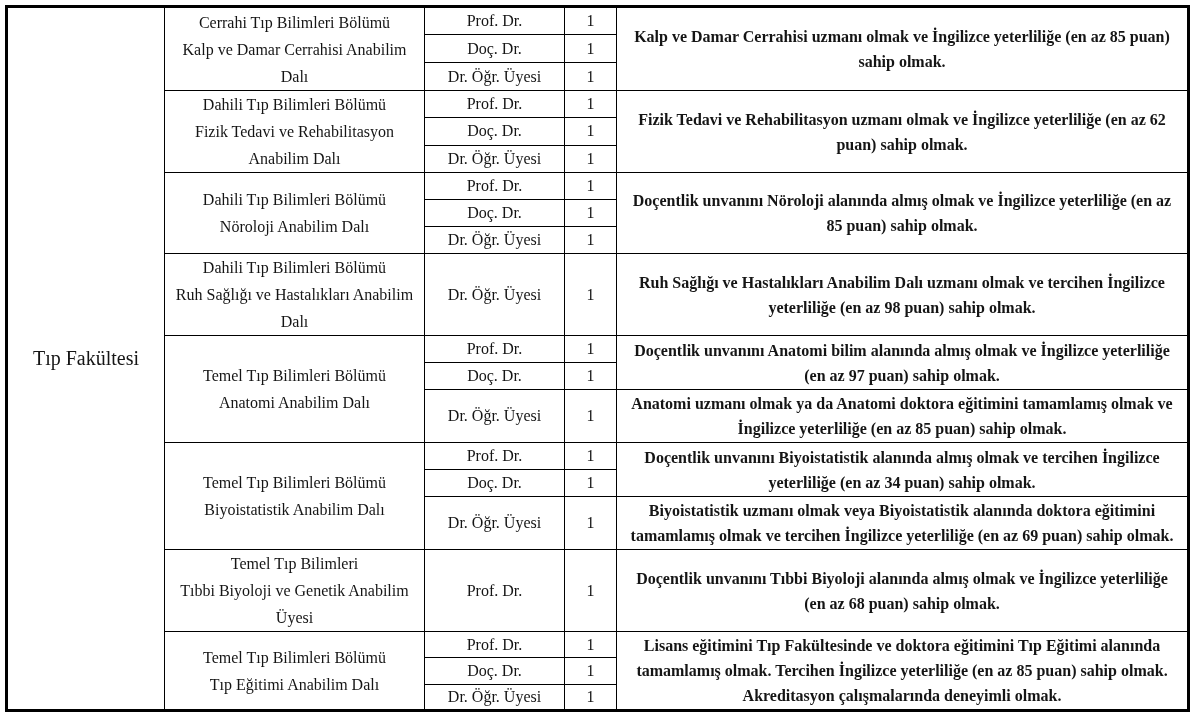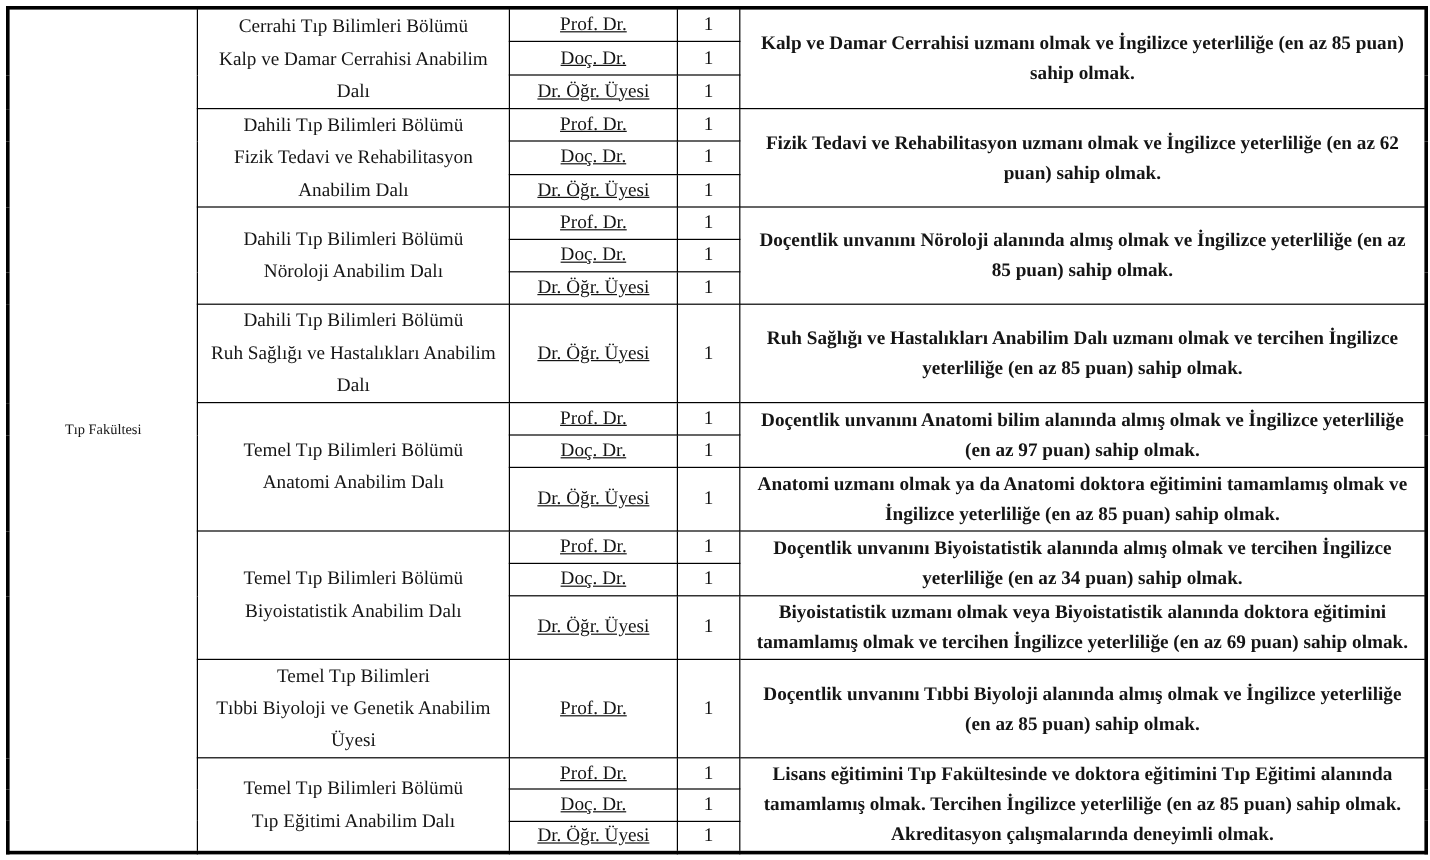--- a/index.html
+++ b/index.html
@@ -16,33 +16,32 @@
     font-size: 16px;
   }
   table.ann { border: 3px solid #000; }
   table.ann td {
     border: 1.5px solid #000;
     vertical-align: middle;
     overflow: hidden;
   }
   td.c-fac {
     text-align: center;
-    font-size: 12px;
+    font-size: 20px;
   }
   td.c-dept {
     text-align: center;
     white-space: pre-line;
     line-height: 27px;
     padding: 0 2px;
     margin-top: 25px;
   }
   td.c-title {
     text-align: center;
     padding: 0 2px;
-    text-decoration: underline;
   }
   td.c-count {
     text-align: center;
     padding: 0;
   }
   td.c-req {
     text-align: center;
     line-height: 25px;
     padding: 1px 8px;
     font-weight: bold;
@@ -114,21 +113,21 @@
       <tr class="h27">
         <td class="c-title">Dr. Öğr. Üyesi</td>
         <td class="c-count">1</td>
       </tr>
 
       <tr class="h82">
         <td class="c-dept">Dahili Tıp Bilimleri Bölümü
 Ruh Sağlığı ve Hastalıkları Anabilim Dalı</td>
         <td class="c-title">Dr. Öğr. Üyesi</td>
         <td class="c-count">1</td>
-        <td class="c-req">Ruh Sağlığı ve Hastalıkları Anabilim Dalı uzmanı olmak ve tercihen İngilizce yeterliliğe (en az 85 puan) sahip olmak.</td>
+        <td class="c-req">Ruh Sağlığı ve Hastalıkları Anabilim Dalı uzmanı olmak ve tercihen İngilizce yeterliliğe (en az 98 puan) sahip olmak.</td>
       </tr>
 
       <tr class="h27">
         <td class="c-dept" rowspan="3">Temel Tıp Bilimleri Bölümü
 Anatomi Anabilim Dalı</td>
         <td class="c-title">Prof. Dr.</td>
         <td class="c-count">1</td>
         <td class="c-req" rowspan="2">Doçentlik unvanını Anatomi bilim alanında almış olmak ve İngilizce yeterliliğe (en az 97 puan) sahip olmak.</td>
       </tr>
       <tr class="h27">
@@ -156,21 +155,21 @@
         <td class="c-title">Dr. Öğr. Üyesi</td>
         <td class="c-count">1</td>
         <td class="c-req">Biyoistatistik uzmanı olmak veya Biyoistatistik alanında doktora eğitimini tamamlamış olmak ve tercihen İngilizce yeterliliğe (en az 69 puan) sahip olmak.</td>
       </tr>
 
       <tr class="h82">
         <td class="c-dept">Temel Tıp Bilimleri
 Tıbbi Biyoloji ve Genetik Anabilim Üyesi</td>
         <td class="c-title">Prof. Dr.</td>
         <td class="c-count">1</td>
-        <td class="c-req">Doçentlik unvanını Tıbbi Biyoloji alanında almış olmak ve İngilizce yeterliliğe (en az 85 puan) sahip olmak.</td>
+        <td class="c-req">Doçentlik unvanını Tıbbi Biyoloji alanında almış olmak ve İngilizce yeterliliğe (en az 68 puan) sahip olmak.</td>
       </tr>
 
       <tr class="h25">
         <td class="c-dept" rowspan="3">Temel Tıp Bilimleri Bölümü
 Tıp Eğitimi Anabilim Dalı</td>
         <td class="c-title">Prof. Dr.</td>
         <td class="c-count">1</td>
         <td class="c-req" rowspan="3">Lisans eğitimini Tıp Fakültesinde ve doktora eğitimini Tıp Eğitimi alanında tamamlamış olmak. Tercihen İngilizce yeterliliğe (en az 85 puan) sahip olmak. Akreditasyon çalışmalarında deneyimli olmak.</td>
       </tr>
       <tr class="h25">

